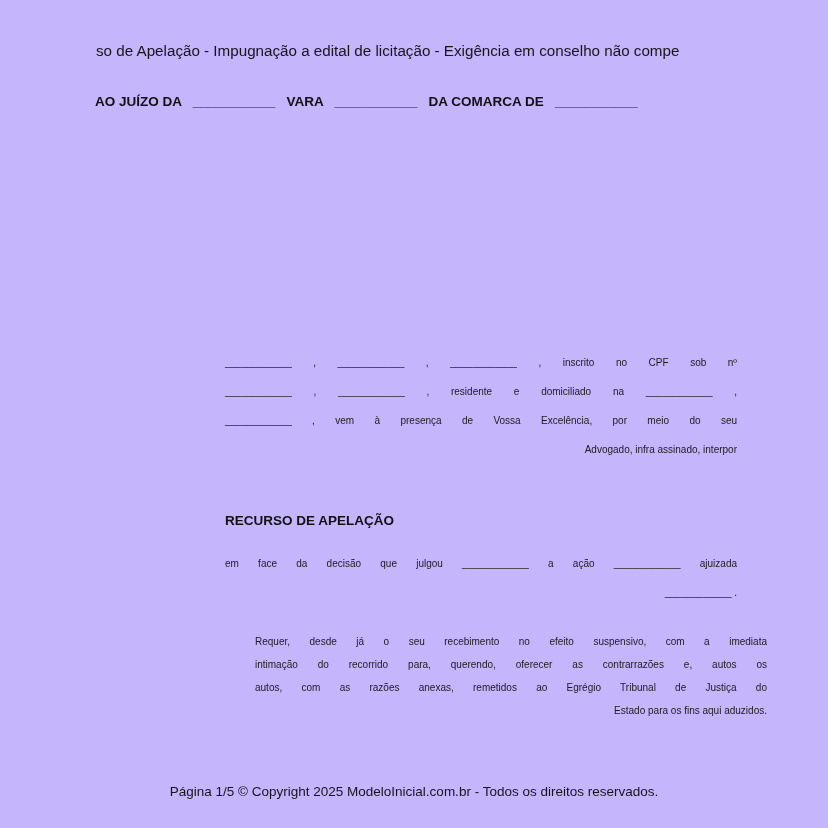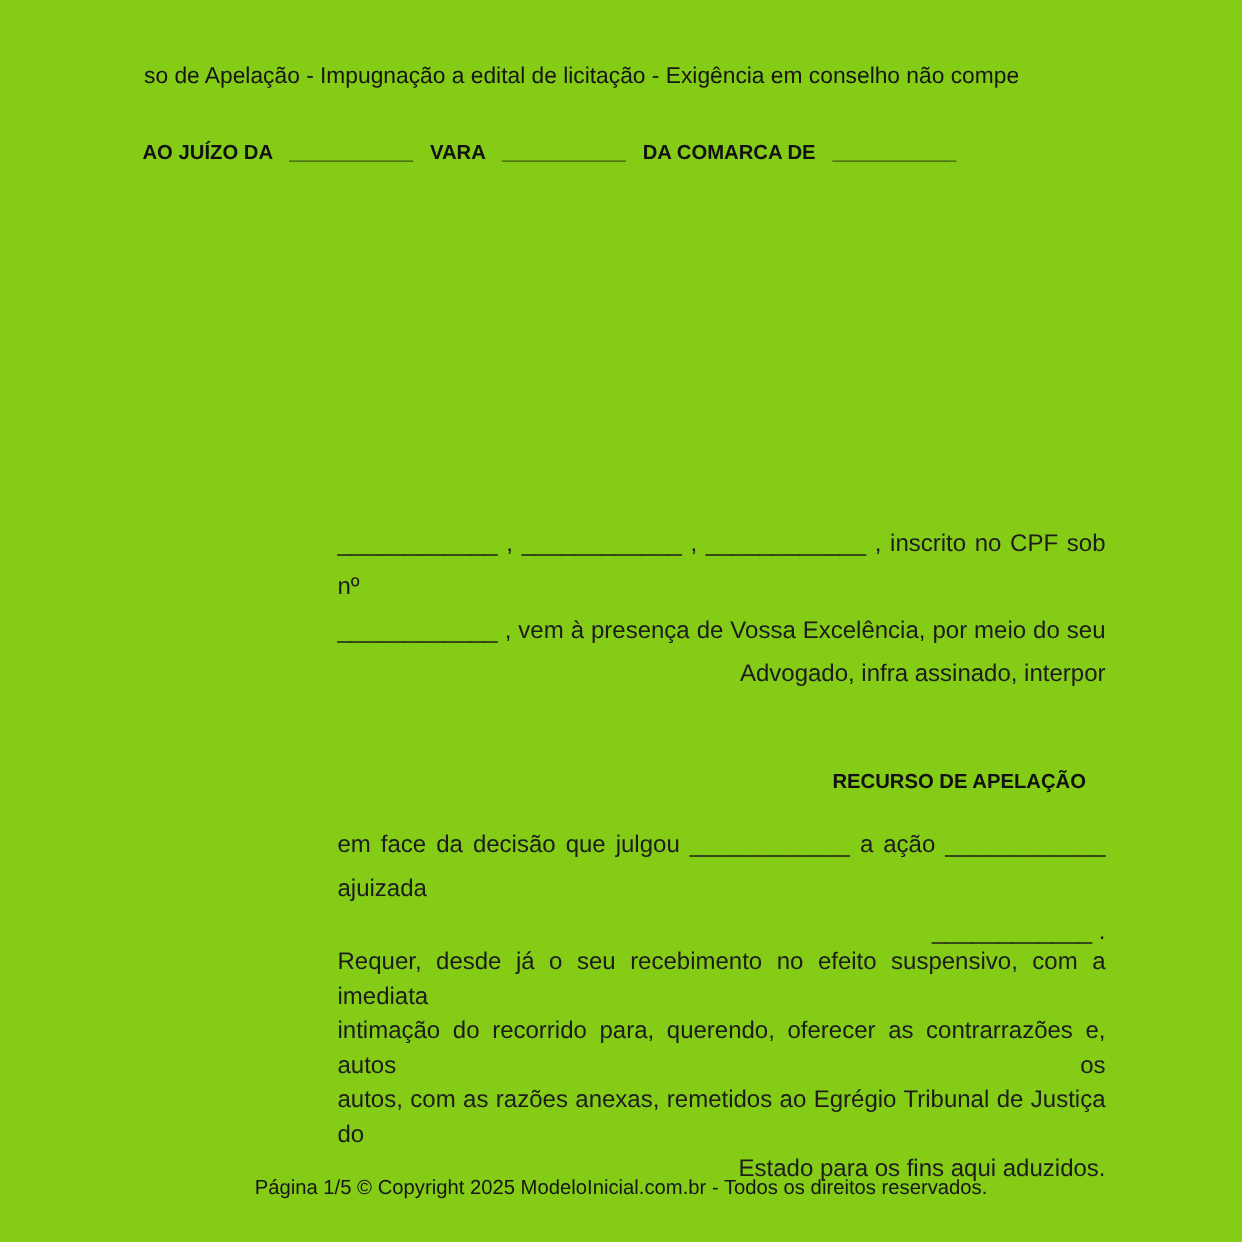--- a/index.html
+++ b/index.html
@@ -4,21 +4,21 @@
 <style>
   html, body {
     margin: 0;
     padding: 0;
     background: #ffffff;
   }
   .page {
     position: relative;
     width: 828px;
     height: 828px;
-    background: #84cc16;
+    background: #c4b5fd;
     overflow: hidden;
     font-family: "Liberation Sans", sans-serif;
     color: #1c1c1c;
   }
   .abs { position: absolute; }
 
   .doc-title {
     left: 96px;
     top: 40px;
     width: 646px;
@@ -43,39 +43,39 @@
     left: 99px;
     top: 261px;
     height: 20px;
     line-height: 20px;
     font-size: 13.5px;
     white-space: pre;
   }
   .col {
     left: 225px;
     width: 512px;
-    font-size: 16px;
+    font-size: 10px;
   }
   .qualification { top: 348px; line-height: 29px; }
   .against       { top: 549px; line-height: 29px; }
-  .request       { top: 630px; line-height: 23px; }
+  .request       { top: 630px; line-height: 23px; margin-left: 30px; }
   .jus {
     text-align: justify;
     text-align-last: justify;
   }
   .pline { text-align: right; }
   .section-heading {
-    left: 212px;
+    left: 225px;
     top: 511px;
     width: 512px;
     height: 20px;
     line-height: 20px;
     font-size: 13.5px;
     font-weight: bold;
-    text-align: right;
+    text-align: left;
     color: #111;
   }
   .footer {
     left: 0;
     top: 782px;
     width: 828px;
     height: 20px;
     line-height: 20px;
     font-size: 13.5px;
     text-align: center;
@@ -87,20 +87,21 @@
 
 <div class="page">
 
   <div class="abs doc-title">so de Apelação - Impugnação a edital de licitação - Exigência em conselho não compe</div>
 
   <div class="abs addressing">AO JUÍZO DA   ___________   VARA   ___________   DA COMARCA DE   ___________</div>
 
 
   <div class="abs col qualification">
     <div class="jus">____________ , ____________ , ____________ , inscrito no CPF sob nº</div>
+    <div class="jus">____________ , ____________ , residente e domiciliado na ____________ ,</div>
     <div class="jus">____________ , vem à presença de Vossa Excelência, por meio do seu</div>
     <div class="pline">Advogado, infra assinado, interpor</div>
   </div>
 
   <div class="abs section-heading">RECURSO DE APELAÇÃO</div>
 
   <div class="abs col against">
     <div class="jus">em face da decisão que julgou ____________ a ação ____________ ajuizada</div>
     <div class="pline">____________ .</div>
   </div>

